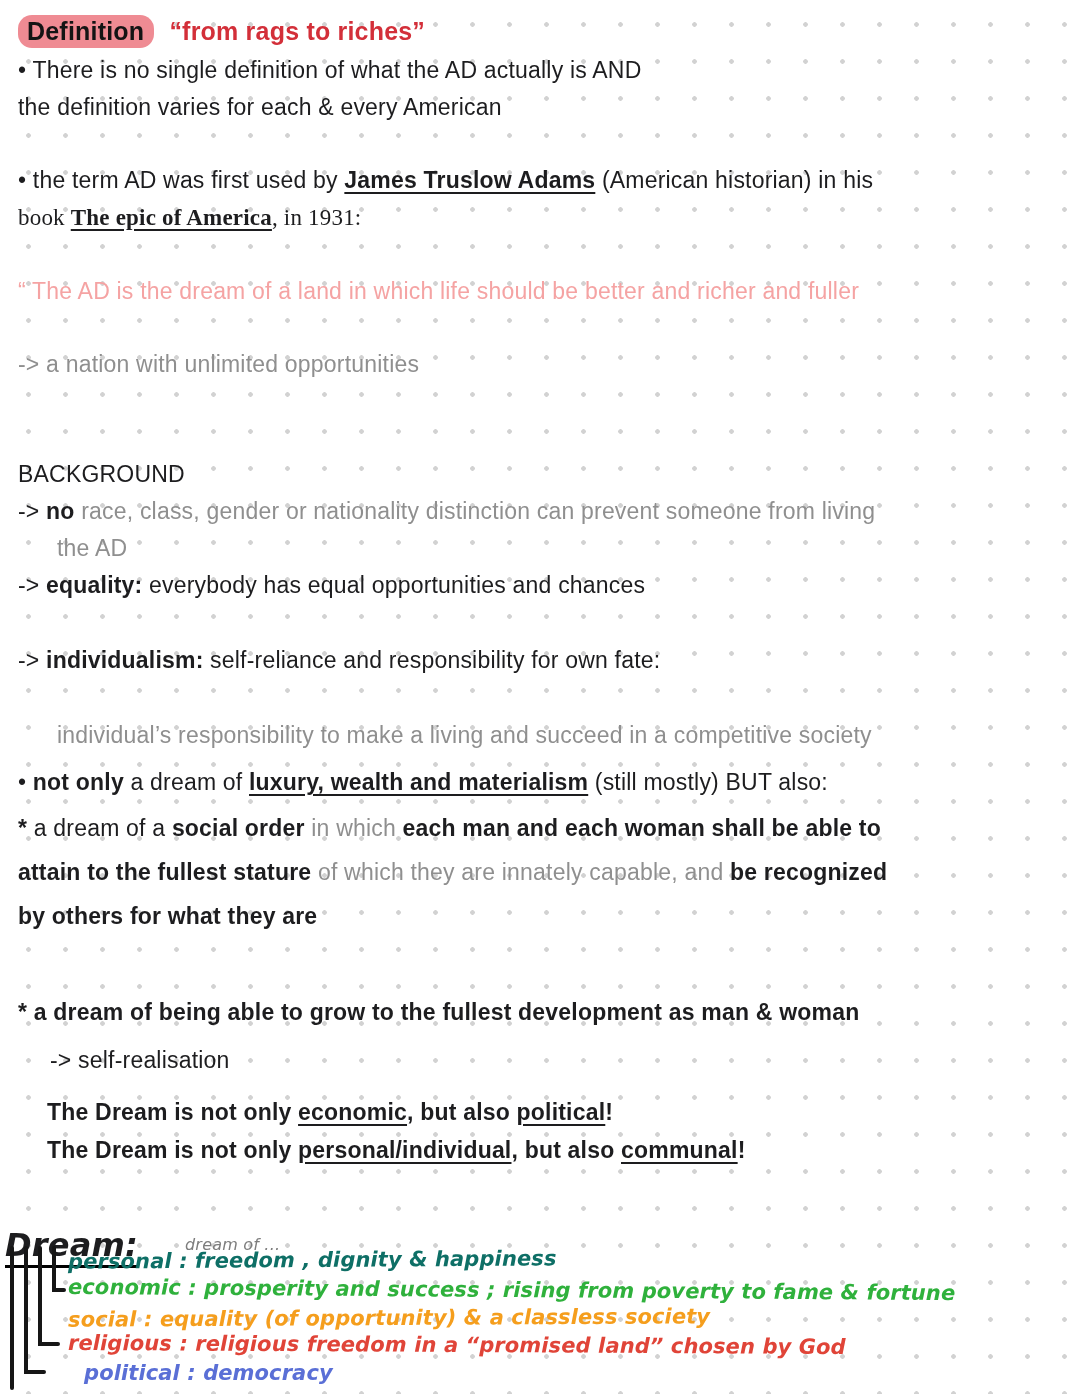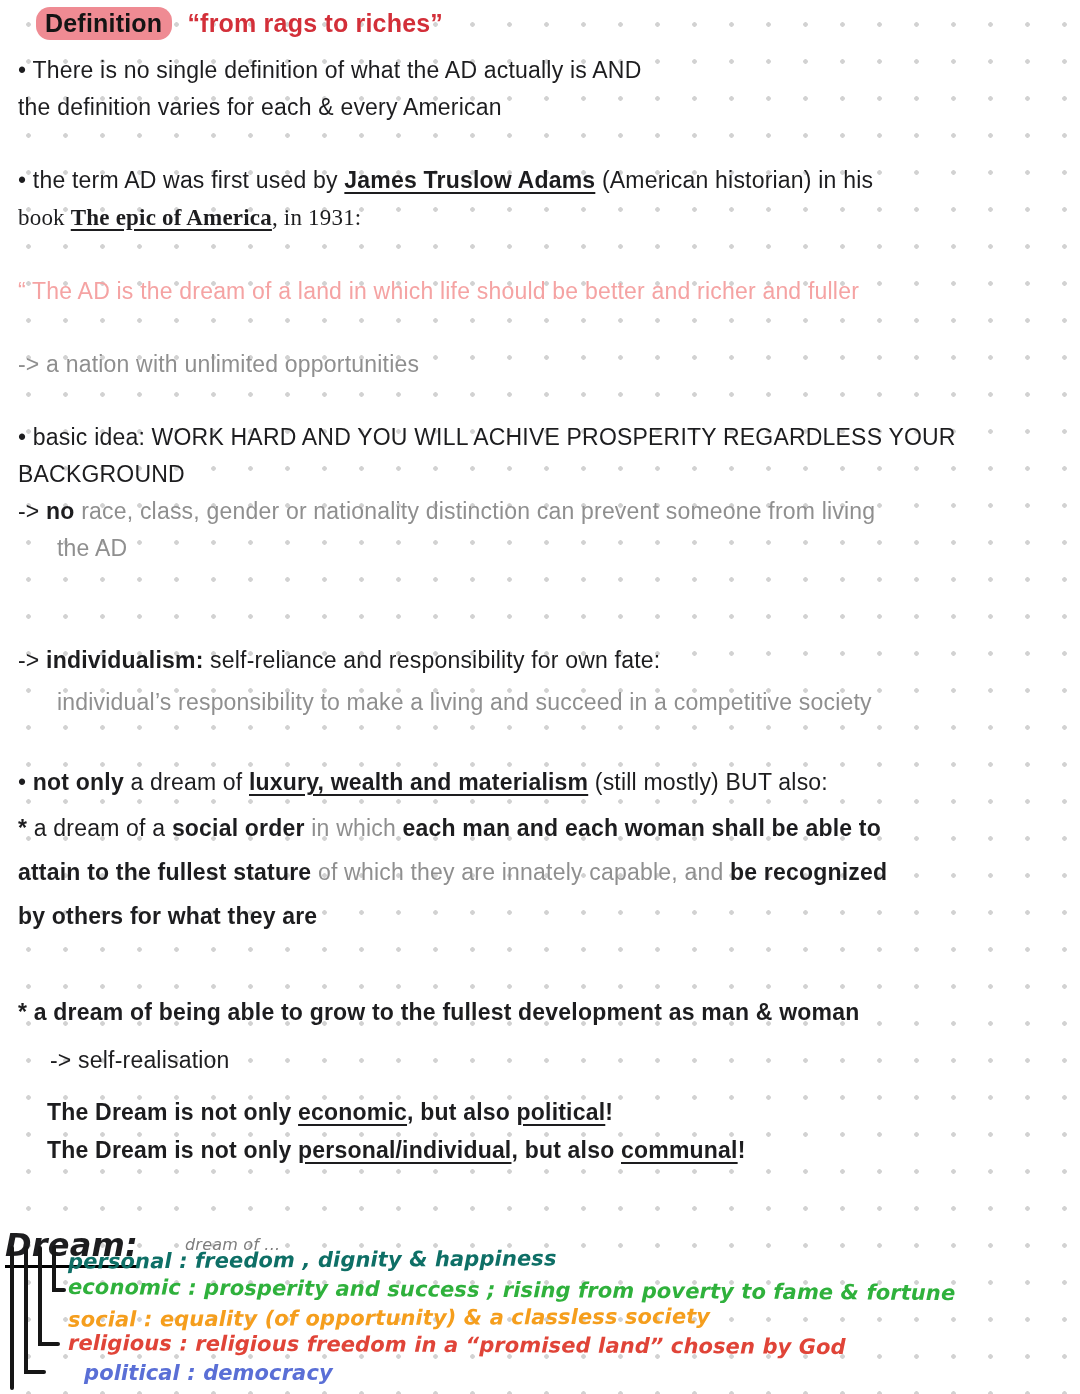--- a/index.html
+++ b/index.html
@@ -50,49 +50,51 @@
   .c-orange { color:#f59e1d; }
   .c-red    { color:#e04438; }
   .c-blue   { color:#5a6fd6; }
   .bracket { position:absolute; left:4px; top:1246px; }
 </style>
 </head>
 <body>
 
 <div class="page">
 
-  <div class="line title" style="top:8px;margin-left:18px;">
+  <div class="line title" style="top:16px;">
     <span class="hl">Definition</span>
     <span class="red">“from rags to riches”</span>
   </div>
 
   <div class="line" style="top:57px;">• There is no single definition of what the AD actually is AND</div>
   <div class="line" style="top:94px;">the definition varies for each &amp; every American</div>
 
   <div class="line" style="top:167px;">
     <span>• the term AD was first used by </span><span class="u b">James Truslow Adams</span><span> (American historian) in his</span>
   </div>
   <div class="line" style="top:204px;font-family:Liberation Serif, serif;">
     <span>book </span><span class="u b">The epic of America</span><span>, in 1931:</span>
   </div>
 
   <div class="line pink" style="top:278px;">“ The AD is the dream of a land in which life should be better and richer and fuller</div>
   <div class="line gray" style="top:351px;">-&gt; a nation with unlimited opportunities</div>
 
-  <div class="line" style="top:424px;">• basic idea: WORK HARD AND YOU WILL ACHIVE PROSPERITY REGARDLESS YOUR</div>
   <div class="line" style="top:461px;">BACKGROUND</div>
   <div class="line" style="top:498px;">
     <span>-&gt; </span><span class="b">no</span><span class="gray"> race, class, gender or nationality distinction can prevent someone from living</span>
   </div>
   <div class="line gray" style="top:535px; left:57px;">the AD</div>
+  <div class="line" style="top:572px;">
+    <span>-&gt; </span><span class="b">equality:</span><span> everybody has equal opportunities and chances</span>
+  </div>
 
   <div class="line" style="top:647px;">
     <span>-&gt; </span><span class="b">individualism:</span><span> self-reliance and responsibility for own fate:</span>
   </div>
-  <div class="line gray" style="top:689px; left:57px;text-align:right;">individual’s responsibility to make a living and succeed in a competitive society</div>
+  <div class="line gray" style="top:722px; left:57px;text-align:right;">individual’s responsibility to make a living and succeed in a competitive society</div>
 
   <div class="line" style="top:769px;">
     <span>• </span><span class="b">not only</span><span> a dream of </span><span class="u b">luxury, wealth and materialism</span><span> (still mostly) BUT also:</span>
   </div>
 
   <div class="line" style="top:815px;">
     <span class="b">* </span><span>a dream of a </span><span class="b">social order</span><span class="gray"> in which </span><span class="b">each man and each woman shall be able to</span>
   </div>
   <div class="line" style="top:859px;">
     <span class="b">attain to the fullest stature</span><span class="gray"> of which they are innately capable, and </span><span class="b">be recognized</span>

